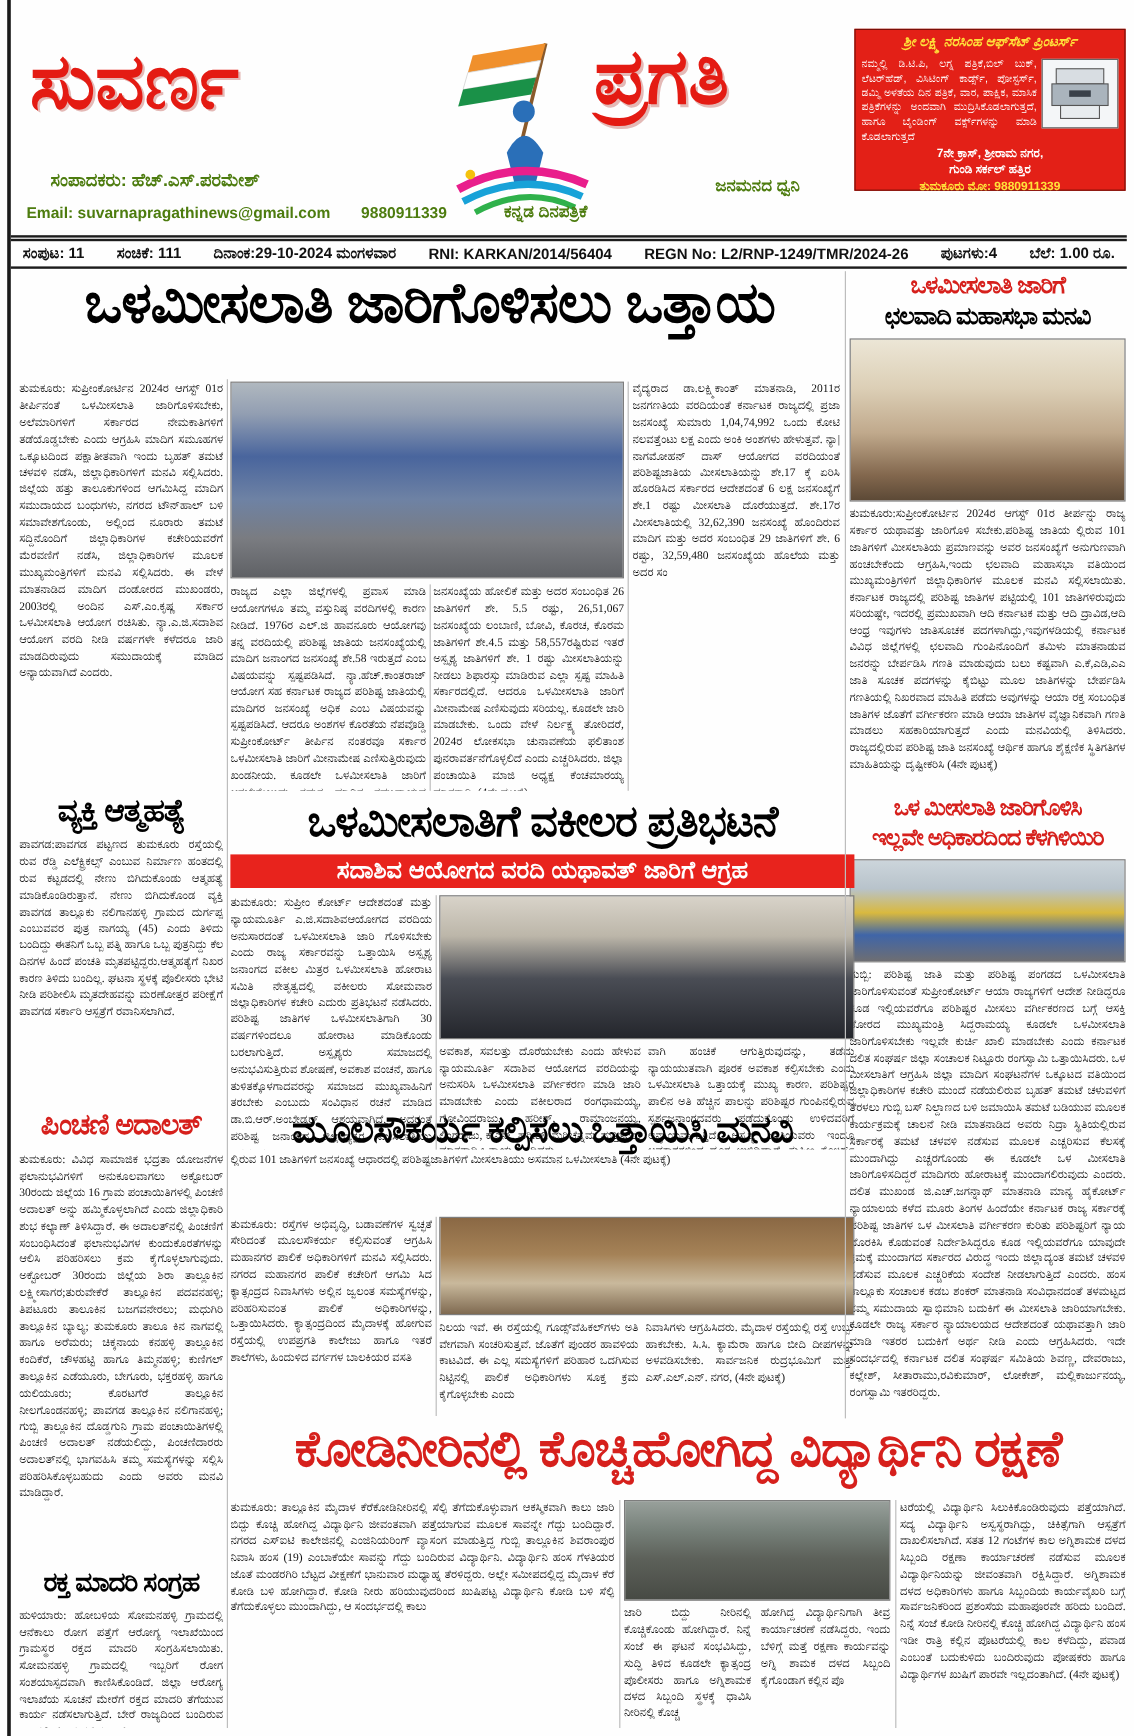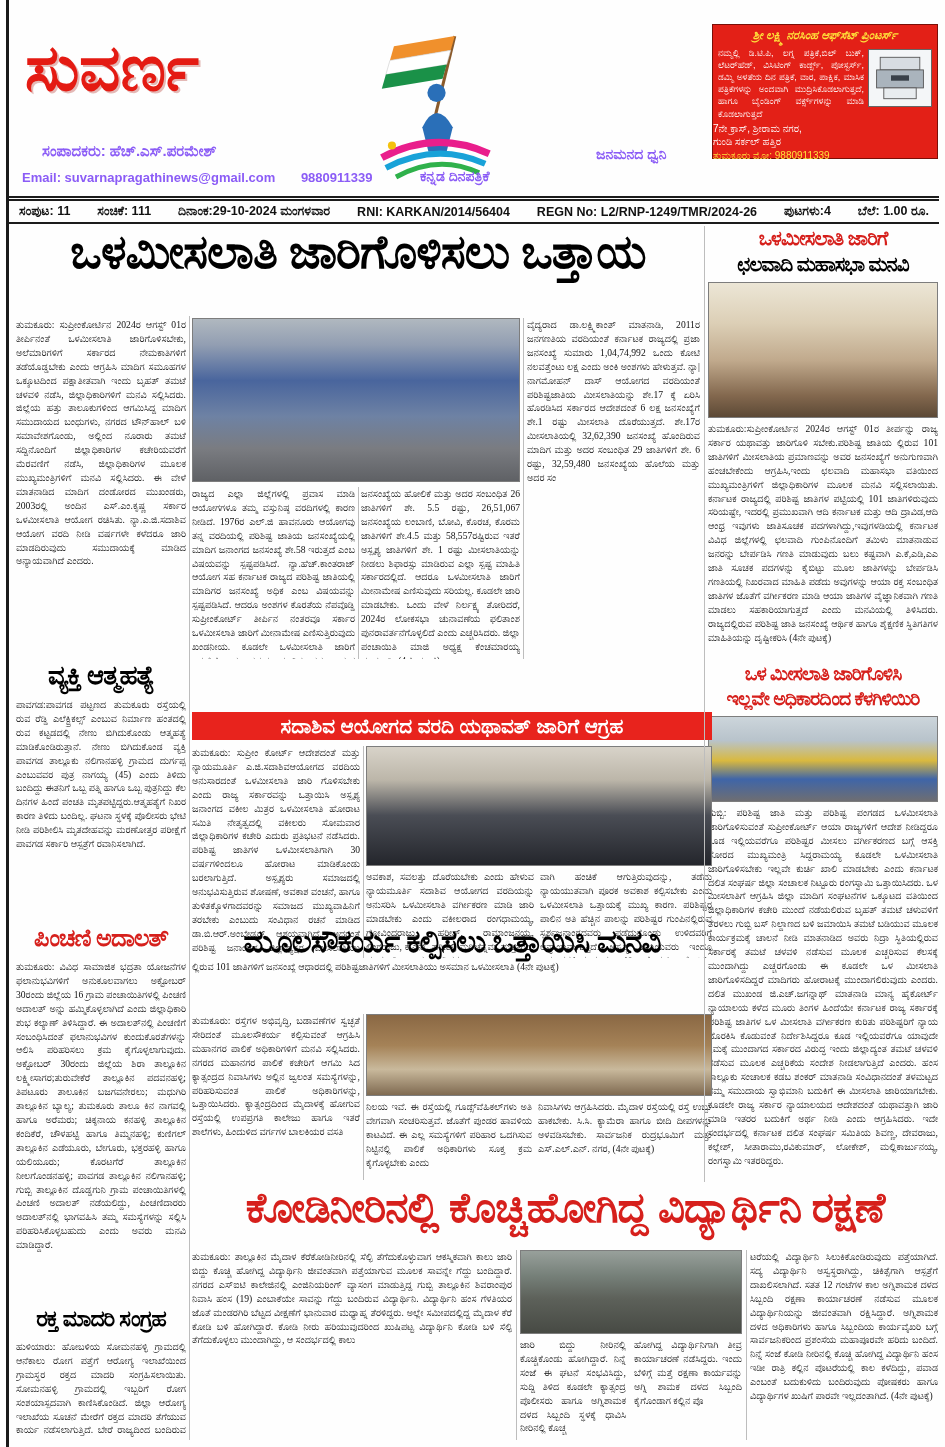--- a/index.html
+++ b/index.html
@@ -3,29 +3,29 @@
 <meta charset="utf-8">
 <style>
   html,body{margin:0;padding:0;background:#888;}
   .sheet{position:relative;width:945px;height:1447px;background:#fefefe;margin:0 auto;
          font-family:"Liberation Serif",serif;color:#111;overflow:hidden;}
   .abs{position:absolute;}
   .edge{position:absolute;left:6px;top:0;width:3px;height:1447px;background:#1a1a1a;}
   
   .mast-title{font-family:"Liberation Sans",sans-serif;font-weight:bold;color:#e41b13;
               text-shadow:2px 2px 0 rgba(170,25,15,.30);line-height:1;}
-  .mast-small{font-family:"Liberation Sans",sans-serif;font-weight:bold;color:#8b5cf6;}
+  .mast-small{font-family:"Liberation Sans",sans-serif;font-weight:bold;color:#4d7c0f;}
   .adbox{background:#e32017;border:1px solid #7a0f08;color:#fff;
          font-family:"Liberation Sans",sans-serif;}
   .adbox .ad-title{color:#ffe23a;font-weight:bold;font-style:italic;font-size:11.5px;
                    text-align:center;padding:4px 3px 2px;line-height:1.2;}
   .adbox .ad-body{font-size:9px;line-height:1.35;padding:2px 5px;text-align:justify;}
   .adbox .ad-press{float:right;width:62px;height:56px;background:#f4f6f8;border:1px solid #666;
                    margin:2px 0 2px 4px;display:flex;align-items:center;justify-content:center;}
-  .adbox .ad-line{font-weight:normal;font-size:10px;line-height:1.35;}
+  .adbox .ad-line{text-align:center;font-weight:bold;font-size:10px;line-height:1.35;}
   .adbox .ad-line.y{color:#ffe23a;}
   
   .dateline{border-top:5px double #1c1c1c;border-bottom:2px solid #1c1c1c;
             display:flex;align-items:center;justify-content:space-between;
             font-family:"Liberation Sans",sans-serif;font-weight:bold;font-size:12.5px;
             padding:3px 10px;box-sizing:border-box;}
   
   .headline{font-weight:bold;color:#000;line-height:1.04;text-align:center;
             font-family:"Liberation Sans",sans-serif;letter-spacing:-1px;}
   .red{color:#d6201c;}
@@ -62,20 +62,23 @@
     <path d="M16 32 L76 22 L72 36 L12 46 Z" fill="#ffffff" stroke="#cccccc" stroke-width="0.6"></path>
     <path d="M12 46 L72 36 L68 50 L8 60 Z" fill="#1a9148"></path>
     <circle cx="62" cy="64" r="9" fill="#2a6fb8"></circle>
     <path d="M48 98 Q62 70 78 98 L72 122 L54 122 Z" fill="#2a6fb8"></path>
     <path d="M8 128 Q60 100 114 124" stroke="#e91e8c" stroke-width="7" fill="none"></path>
     <path d="M12 138 Q62 112 110 134" stroke="#18a2d8" stroke-width="6" fill="none"></path>
     <path d="M22 147 Q64 124 104 143" stroke="#2fb14b" stroke-width="5" fill="none"></path>
     <circle cx="18" cy="116" r="4" fill="#f4c20d"></circle>
   </svg>
 
+  <div class="abs" style="left:495px;top:32px;width:260px;height:105px;">
+    <span class="mast-title" style="font-size:64px;">ಪ್ರಗತಿ</span>
+  </div>
 
   <div class="abs mast-small" style="left:42px;top:142px;font-size:15px;">ಸಂಪಾದಕರು: ಹೆಚ್.ಎಸ್.ಪರಮೇಶ್</div>
   <div class="abs mast-small" style="left:22px;top:170px;font-size:13px;">
     <span>Email: suvarnapragathinews@gmail.com</span>
     <span style="margin-left:22px;">9880911339</span>
   </div>
   <div class="abs mast-small" style="left:420px;top:168px;font-size:14px;">ಕನ್ನಡ ದಿನಪತ್ರಿಕೆ</div>
   <div class="abs mast-small" style="left:596px;top:146px;font-size:14px;">ಜನಮನದ ಧ್ವನಿ</div>
 
   <div class="abs adbox" style="left:712px;top:24px;width:226px;height:135px;box-sizing:border-box;">
@@ -117,20 +120,21 @@
   <div class="abs headline red" style="left:708px;top:228px;width:230px;font-size:20px;">ಒಳಮೀಸಲಾತಿ ಜಾರಿಗೆ</div>
   <div class="abs headline" style="left:708px;top:254px;width:230px;font-size:20px;">ಛಲವಾದಿ ಮಹಾಸಭಾ ಮನವಿ</div>
   <div class="abs photo dots" id="chalPhoto" style="left:708px;top:282px;width:230px;height:136px;"></div>
   <div class="abs btxt" style="left:708px;top:422px;width:230px;height:238px;">ತುಮಕೂರು:ಸುಪ್ರೀಂಕೋರ್ಟಿನ 2024ರ ಆಗಸ್ಟ್ 01ರ ತೀರ್ಪನ್ನು ರಾಜ್ಯ ಸರ್ಕಾರ ಯಥಾವತ್ತು ಜಾರಿಗೊಳಿ ಸಬೇಕು.ಪರಿಶಿಷ್ಟ ಜಾತಿಯ ಲ್ಲಿರುವ 101 ಜಾತಿಗಳಿಗೆ ಮೀಸಲಾತಿಯ ಪ್ರಮಾಣವನ್ನು ಅವರ ಜನಸಂಖ್ಯೆಗೆ ಅನುಗುಣವಾಗಿ ಹಂಚಬೇಕೆಂದು ಆಗ್ರಹಿಸಿ,ಇಂದು ಛಲವಾದಿ ಮಹಾಸಭಾ ವತಿಯಿಂದ ಮುಖ್ಯಮಂತ್ರಿಗಳಿಗೆ ಜಿಲ್ಲಾಧಿಕಾರಿಗಳ ಮೂಲಕ ಮನವಿ ಸಲ್ಲಿಸಲಾಯಿತು. ಕರ್ನಾಟಕ ರಾಜ್ಯದಲ್ಲಿ ಪರಿಶಿಷ್ಟ ಜಾತಿಗಳ ಪಟ್ಟಿಯಲ್ಲಿ 101 ಜಾತಿಗಳಿರುವುದು ಸರಿಯಷ್ಟೇ, ಇದರಲ್ಲಿ ಪ್ರಮುಖವಾಗಿ ಆದಿ ಕರ್ನಾಟಕ ಮತ್ತು ಆದಿ ದ್ರಾವಿಡ,ಆದಿ ಆಂಧ್ರ ಇವುಗಳು ಜಾತಿಸೂಚಕ ಪದಗಳಾಗಿದ್ದು,ಇವುಗಳಡಿಯಲ್ಲಿ ಕರ್ನಾಟಕ ವಿವಿಧ ಜಿಲ್ಲೆಗಳಲ್ಲಿ ಛಲವಾದಿ ಗುಂಪಿನೊಂದಿಗೆ ತಮಿಳು ಮಾತನಾಡುವ ಜನರನ್ನು ಬೇರ್ಪಡಿಸಿ ಗಣತಿ ಮಾಡುವುದು ಬಲು ಕಷ್ಟವಾಗಿ ಎ.ಕೆ,ಎಡಿ,ಎಎ ಜಾತಿ ಸೂಚಕ ಪದಗಳನ್ನು ಕೈಬಿಟ್ಟು ಮೂಲ ಜಾತಿಗಳನ್ನು ಬೇರ್ಪಡಿಸಿ ಗಣತಿಯಲ್ಲಿ ನಿಖರವಾದ ಮಾಹಿತಿ ಪಡೆದು ಅವುಗಳನ್ನು ಆಯಾ ರಕ್ತ ಸಂಬಂಧಿತ ಜಾತಿಗಳ ಜೊತೆಗೆ ವರ್ಗೀಕರಣ ಮಾಡಿ ಆಯಾ ಜಾತಿಗಳ ವೈಜ್ಞಾನಿಕವಾಗಿ ಗಣತಿ ಮಾಡಲು ಸಹಕಾರಿಯಾಗುತ್ತದೆ ಎಂದು ಮನವಿಯಲ್ಲಿ ತಿಳಿಸಿದರು. ರಾಜ್ಯದಲ್ಲಿರುವ ಪರಿಶಿಷ್ಟ ಜಾತಿ ಜನಸಂಖ್ಯೆ ಆರ್ಥಿಕ ಹಾಗೂ ಶೈಕ್ಷಣಿಕ ಸ್ಥಿತಿಗತಿಗಳ ಮಾಹಿತಿಯನ್ನು ದೃಷ್ಟೀಕರಿಸಿ (4ನೇ ಪುಟಕ್ಕೆ)</div>
 
   <div class="abs headline red" style="left:708px;top:664px;width:230px;font-size:19px;">ಒಳ ಮೀಸಲಾತಿ ಜಾರಿಗೊಳಿಸಿ</div>
   <div class="abs headline red" style="left:708px;top:689px;width:230px;font-size:19px;">ಇಲ್ಲವೇ ಅಧಿಕಾರದಿಂದ ಕೆಳಗಿಳಿಯಿರಿ</div>
   <div class="abs photo dots" id="gubbiPhoto" style="left:708px;top:716px;width:230px;height:86px;"></div>
   <div class="abs btxt" style="left:708px;top:806px;width:230px;height:374px;">ಗುಬ್ಬಿ: ಪರಿಶಿಷ್ಟ ಜಾತಿ ಮತ್ತು ಪರಿಶಿಷ್ಟ ಪಂಗಡದ ಒಳಮೀಸಲಾತಿ ಜಾರಿಗೊಳಿಸುವಂತೆ ಸುಪ್ರೀಂಕೋರ್ಟ್ ಆಯಾ ರಾಜ್ಯಗಳಿಗೆ ಆದೇಶ ನೀಡಿದ್ದರೂ ಕೂಡ ಇಲ್ಲಿಯವರೆಗೂ ಪರಿಶಿಷ್ಟರ ಮೀಸಲು ವರ್ಗೀಕರಣದ ಬಗ್ಗೆ ಆಸಕ್ತಿ ತೋರದ ಮುಖ್ಯಮಂತ್ರಿ ಸಿದ್ದರಾಮಯ್ಯ ಕೂಡಲೇ ಒಳಮೀಸಲಾತಿ ಜಾರಿಗೊಳಿಸಬೇಕು ಇಲ್ಲವೇ ಕುರ್ಚಿ ಖಾಲಿ ಮಾಡಬೇಕು ಎಂದು ಕರ್ನಾಟಕ ದಲಿತ ಸಂಘರ್ಷ ಜಿಲ್ಲಾ ಸಂಚಾಲಕ ನಿಟ್ಟೂರು ರಂಗಸ್ವಾಮಿ ಒತ್ತಾಯಿಸಿದರು. ಒಳ ಮೀಸಲಾತಿಗೆ ಆಗ್ರಹಿಸಿ ಜಿಲ್ಲಾ ಮಾದಿಗ ಸಂಘಟನೆಗಳ ಒಕ್ಕೂಟದ ವತಿಯಿಂದ ಜಿಲ್ಲಾಧಿಕಾರಿಗಳ ಕಚೇರಿ ಮುಂದೆ ನಡೆಯಲಿರುವ ಬೃಹತ್ ತಮಟೆ ಚಳುವಳಿಗೆ ತೆರಳಲು ಗುಬ್ಬಿ ಬಸ್ ನಿಲ್ದಾಣದ ಬಳಿ ಜಮಾಯಿಸಿ ತಮಟೆ ಬಡಿಯುವ ಮೂಲಕ ಕಾರ್ಯಕ್ರಮಕ್ಕೆ ಚಾಲನೆ ನೀಡಿ ಮಾತನಾಡಿದ ಅವರು ನಿದ್ರಾ ಸ್ಥಿತಿಯಲ್ಲಿರುವ ಸರ್ಕಾರಕ್ಕೆ ತಮಟೆ ಚಳವಳಿ ನಡೆಸುವ ಮೂಲಕ ಎಚ್ಚರಿಸುವ ಕೆಲಸಕ್ಕೆ ಮುಂದಾಗಿದ್ದು ಎಚ್ಚರಗೊಂಡು ಈ ಕೂಡಲೇ ಒಳ ಮೀಸಲಾತಿ ಜಾರಿಗೊಳಿಸದಿದ್ದರೆ ಮಾದಿಗರು ಹೋರಾಟಕ್ಕೆ ಮುಂದಾಗಲಿರುವುದು ಎಂದರು. ದಲಿತ ಮುಖಂಡ ಜಿ.ಎಚ್.ಜಗನ್ನಾಥ್ ಮಾತನಾಡಿ ಮಾನ್ಯ ಹೈಕೋರ್ಟ್ ನ್ಯಾಯಾಲಯ ಕಳೆದ ಮೂರು ತಿಂಗಳ ಹಿಂದೆಯೇ ಕರ್ನಾಟಕ ರಾಜ್ಯ ಸರ್ಕಾರಕ್ಕೆ ಪರಿಶಿಷ್ಟ ಜಾತಿಗಳ ಒಳ ಮೀಸಲಾತಿ ವರ್ಗೀಕರಣ ಕುರಿತು ಪರಿಶಿಷ್ಟರಿಗೆ ನ್ಯಾಯ ದೊರಕಿಸಿ ಕೊಡುವಂತೆ ನಿರ್ದೇಶಿಸಿದ್ದರೂ ಕೂಡ ಇಲ್ಲಿಯವರೆಗೂ ಯಾವುದೇ ಕ್ರಮಕ್ಕೆ ಮುಂದಾಗದ ಸರ್ಕಾರದ ವಿರುದ್ಧ ಇಂದು ಜಿಲ್ಲಾದ್ಯಂತ ತಮಟೆ ಚಳವಳಿ ನಡೆಸುವ ಮೂಲಕ ಎಚ್ಚರಿಕೆಯ ಸಂದೇಶ ನೀಡಲಾಗುತ್ತಿದೆ ಎಂದರು. ಹಂಸ ತಾಲ್ಲೂಕು ಸಂಚಾಲಕ ಕಡಬ ಶಂಕರ್ ಮಾತನಾಡಿ ಸಂವಿಧಾನದಂತೆ ತಳಮಟ್ಟದ ನಮ್ಮ ಸಮುದಾಯ ಸ್ವಾಭಿಮಾನಿ ಬದುಕಿಗೆ ಈ ಮೀಸಲಾತಿ ಜಾರಿಯಾಗಬೇಕು. ಕೂಡಲೇ ರಾಜ್ಯ ಸರ್ಕಾರ ನ್ಯಾಯಾಲಯದ ಆದೇಶದಂತೆ ಯಥಾವತ್ತಾಗಿ ಜಾರಿ ಮಾಡಿ ಇತರರ ಬದುಕಿಗೆ ಅರ್ಥ ನೀಡಿ ಎಂದು ಆಗ್ರಹಿಸಿದರು. ಇದೇ ಸಂದರ್ಭದಲ್ಲಿ ಕರ್ನಾಟಕ ದಲಿತ ಸಂಘರ್ಷ ಸಮಿತಿಯ ಶಿವಣ್ಣ, ದೇವರಾಜು, ಕಲ್ಲೇಶ್, ಸೀತಾರಾಮು,ರವಿಕುಮಾರ್, ಲೋಕೇಶ್, ಮಲ್ಲಿಕಾರ್ಜುನಯ್ಯ, ರಂಗಸ್ವಾಮಿ ಇತರರಿದ್ದರು.</div>
 
+  <div class="abs headline" style="left:192px;top:666px;width:520px;font-size:36px;">ಒಳಮೀಸಲಾತಿಗೆ ವಕೀಲರ ಪ್ರತಿಭಟನೆ</div>
   <div class="abs red-bar" style="left:192px;top:712px;width:520px;height:28px;font-size:20px;">ಸದಾಶಿವ ಆಯೋಗದ ವರದಿ ಯಥಾವತ್ ಜಾರಿಗೆ ಆಗ್ರಹ</div>
   <div class="abs btxt" style="left:192px;top:746px;width:168px;height:212px;">ತುಮಕೂರು: ಸುಪ್ರೀಂ ಕೋರ್ಟ್ ಆದೇಶದಂತೆ ಮತ್ತು ನ್ಯಾಯಮೂರ್ತಿ ಎ.ಜಿ.ಸದಾಶಿವಆಯೋಗದ ವರದಿಯ ಅನುಸಾರದಂತೆ ಒಳಮೀಸಲಾತಿ ಜಾರಿ ಗೊಳಿಸಬೇಕು ಎಂದು ರಾಜ್ಯ ಸರ್ಕಾರವನ್ನು ಒತ್ತಾಯಿಸಿ ಅಸ್ಪೃಶ್ಯ ಜನಾಂಗದ ವಕೀಲ ಮಿತ್ರರ ಒಳಮೀಸಲಾತಿ ಹೋರಾಟ ಸಮಿತಿ ನೇತೃತ್ವದಲ್ಲಿ ವಕೀಲರು ಸೋಮವಾರ ಜಿಲ್ಲಾಧಿಕಾರಿಗಳ ಕಚೇರಿ ಎದುರು ಪ್ರತಿಭಟನೆ ನಡೆಸಿದರು. ಪರಿಶಿಷ್ಟ ಜಾತಿಗಳ ಒಳಮೀಸಲಾತಿಗಾಗಿ 30 ವರ್ಷಗಳಿಂದಲೂ ಹೋರಾಟ ಮಾಡಿಕೊಂಡು ಬರಲಾಗುತ್ತಿದೆ. ಅಸ್ಪೃಶ್ಯರು ಸಮಾಜದಲ್ಲಿ ಅನುಭವಿಸುತ್ತಿರುವ ಶೋಷಣೆ, ಅವಕಾಶ ವಂಚನೆ, ಹಾಗೂ ತುಳಿತಕ್ಕೊಳಗಾದವರನ್ನು ಸಮಾಜದ ಮುಖ್ಯವಾಹಿನಿಗೆ ತರಬೇಕು ಎಂಬುದು ಸಂವಿಧಾನ ರಚನೆ ಮಾಡಿದ ಡಾ.ಬಿ.ಆರ್.ಅಂಬೇಡ್ಕರ್ ಆಶಯವಾಗಿದೆ. ಅದರಂತೆ ಪರಿಶಿಷ್ಟ ಜನಾಂಗದ ಜಿಲ್ಲಾಧ್ಯಕ್ಷರ ಮೀಸಲಾತಿಯು ಅಸಮಾನ</div>
   <div class="abs photo dots" id="lawPhoto" style="left:366px;top:746px;width:346px;height:120px;"></div>
   <div class="abs btxt" style="left:366px;top:870px;width:168px;height:88px;">ಅವಕಾಶ, ಸವಲತ್ತು ದೊರೆಯಬೇಕು ಎಂದು ಹೇಳುವ ನ್ಯಾಯಮೂರ್ತಿ ಸದಾಶಿವ ಆಯೋಗದ ವರದಿಯನ್ನು ಅನುಸರಿಸಿ ಒಳಮೀಸಲಾತಿ ವರ್ಗೀಕರಣ ಮಾಡಿ ಜಾರಿ ಮಾಡಬೇಕು ಎಂದು ವಕೀಲರಾದ ರಂಗಧಾಮಯ್ಯ, ಗೋವಿಂದರಾಜು, ಹರೀಶ್, ರಾಮಾಂಜನಯ್ಯ, ಲಿಂಗರಾಜು, ಕೆ.ಎನ್. ಹರೀಶ್, ಮರಿಚೆನ್ನಮ್ಮ ಮತ್ತಿತರರು ಮಾತನಾಡಿ ಒತ್ತಾಯ ಮಾಡಿದರು.</div>
   <div class="abs btxt" style="left:540px;top:870px;width:172px;height:88px;">ವಾಗಿ ಹಂಚಿಕೆ ಆಗುತ್ತಿರುವುದನ್ನು, ತಡೆದು ನ್ಯಾಯಯುತವಾಗಿ ಪೂರಕ ಅವಕಾಶ ಕಲ್ಪಿಸಬೇಕು ಎಂದು ಒಳಮೀಸಲಾತಿ ಒತ್ತಾಯಕ್ಕೆ ಮುಖ್ಯ ಕಾರಣ. ಪರಿಶಿಷ್ಟರ ಪಾಲಿನ ಅತಿ ಹೆಚ್ಚಿನ ಪಾಲನ್ನು ಪರಿಶಿಷ್ಟರ ಗುಂಪಿನಲ್ಲಿರುವ ಸ್ಪರ್ಶಜನಾಂಗದವರು ಪಡೆದುಕೊಂಡು ಉಳಿದವರಿಗೆ ಅನ್ಯಾಯವಾಗುತ್ತಿದೆ. ಅಸ್ಪೃಶ್ಯ ಜಾತಿಯವರು ಇಂದೂ ಅವಕಾಶಗಳಿಂದ ದೂರ ಉಳಿದಿದ್ದಾರೆ. ಸುಪ್ರೀಂ ಕೋರ್ಟ್ ಇತ್ತೀಚೆಗೆ</div>
   <div class="abs btxt" style="left:192px;top:960px;width:520px;height:13px;white-space:nowrap;">ಲ್ಲಿರುವ 101 ಜಾತಿಗಳಿಗೆ ಜನಸಂಖ್ಯೆ ಆಧಾರದಲ್ಲಿ   ಪರಿಶಿಷ್ಟಜಾತಿಗಳಿಗೆ ಮೀಸಲಾತಿಯು ಅಸಮಾನ   ಒಳಮೀಸಲಾತಿ   (4ನೇ ಪುಟಕ್ಕೆ)</div>
 
   <div class="abs headline" style="left:192px;top:926px;width:520px;font-size:31px;text-align:center;">ಮೂಲಸೌಕರ್ಯ ಕಲ್ಪಿಸಲು ಒತ್ತಾಯಿಸಿ ಮನವಿ</div>
   <div class="abs btxt" style="left:192px;top:1014px;width:168px;height:166px;">ತುಮಕೂರು: ರಸ್ತೆಗಳ ಅಭಿವೃದ್ಧಿ, ಬಡಾವಣೆಗಳ ಸ್ವಚ್ಛತೆ ಸೇರಿದಂತೆ ಮೂಲಸೌಕರ್ಯ ಕಲ್ಪಿಸುವಂತೆ ಆಗ್ರಹಿಸಿ ಮಹಾನಗರ ಪಾಲಿಕೆ ಅಧಿಕಾರಿಗಳಿಗೆ ಮನವಿ ಸಲ್ಲಿಸಿದರು. ನಗರದ ಮಹಾನಗರ ಪಾಲಿಕೆ ಕಚೇರಿಗೆ ಆಗಮಿ ಸಿದ ಕ್ಯಾತ್ಸಂದ್ರದ ನಿವಾಸಿಗಳು ಅಲ್ಲಿನ ಜ್ವಲಂತ ಸಮಸ್ಯೆಗಳನ್ನು, ಪರಿಹರಿಸುವಂತ ಪಾಲಿಕೆ ಅಧಿಕಾರಿಗಳನ್ನು, ಒತ್ತಾಯಿಸಿದರು. ಕ್ಯಾತ್ಸಂದ್ರದಿಂದ ಮೈದಾಳಕ್ಕೆ ಹೋಗುವ ರಸ್ತೆಯಲ್ಲಿ ಉಪಪ್ರಗತಿ ಕಾಲೇಜು ಹಾಗೂ ಇತರೆ ಶಾಲೆಗಳು, ಹಿಂದುಳಿದ ವರ್ಗಗಳ ಬಾಲಕಿಯರ ವಸತಿ</div>
   <div class="abs photo dots" id="infraPhoto" style="left:366px;top:1014px;width:346px;height:82px;"></div>

